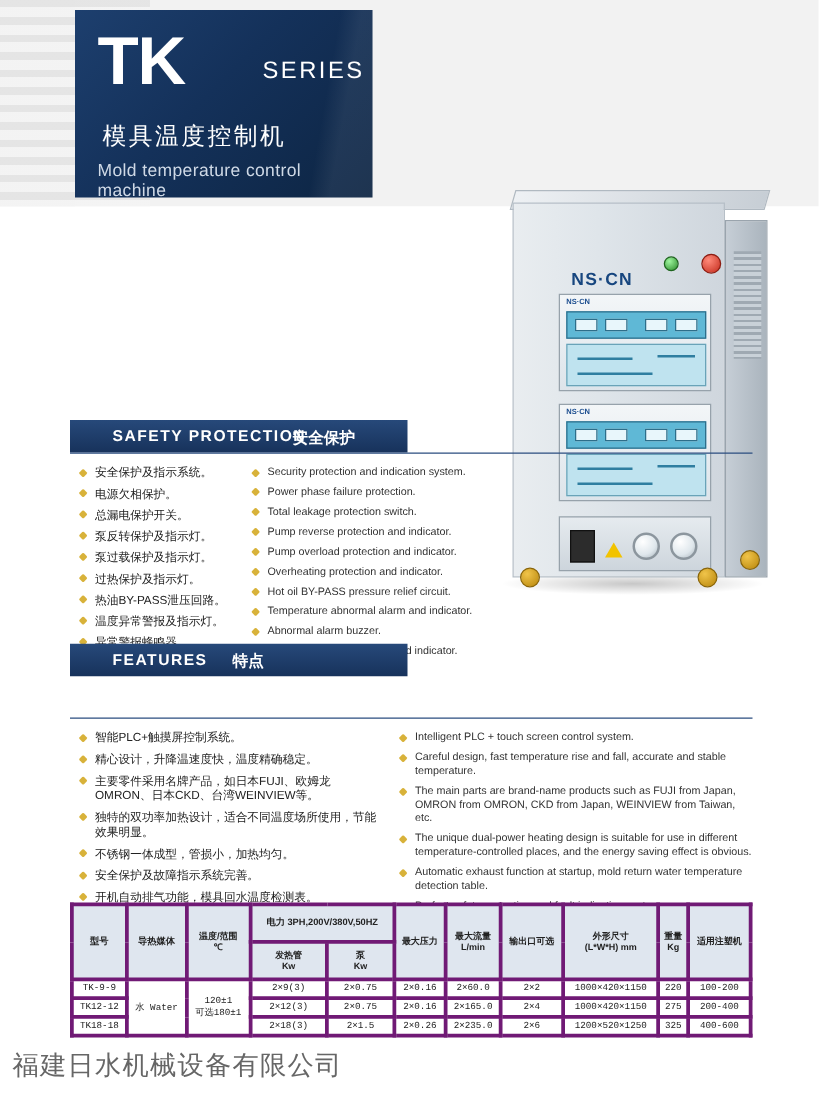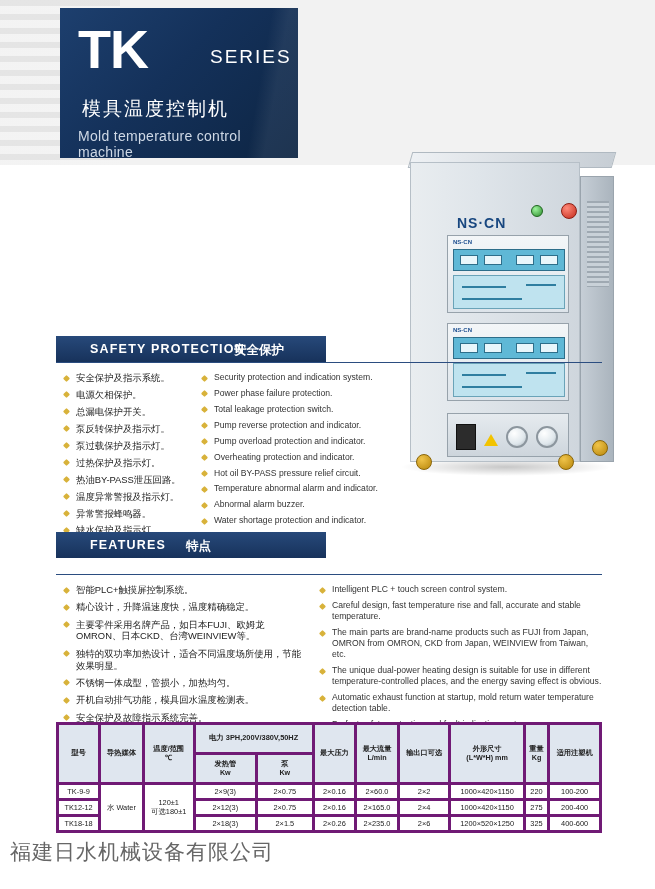--- a/index.html
+++ b/index.html
@@ -192,21 +192,21 @@
     position:absolute; left:56px; top:722px; width:546px;
     border-collapse: collapse; font-size:7.4px; color:#222;
   }
   .spec-table th, .spec-table td{
     border:3px solid #701a75; text-align:center; vertical-align:middle;
     padding:2px 1px;
   }
   .spec-table thead th{
     background:#dfe6ef; font-weight:bold; line-height:1.15; height:30px;
   }
-  .spec-table tbody td{ height:13px; background:#ffffff; }
+  .spec-table tbody td{ height:13px; background:#ffffff;font-family:Liberation Mono, monospace; }
   .th-top{ font-size:7.2px; }
   .th-sub{ font-size:7.2px; }
 
   
   .footer-cn{
     position:absolute; left:10px; top:838px; font-size:21px; color:#666666;
     letter-spacing:1px;
   }
   .corner-gray{
     position:absolute; left:0; top:0; width:60px; height:165px;
@@ -306,34 +306,34 @@
   <div class="bullet-row en">Total leakage protection switch.</div>
   <div class="bullet-row en">Pump reverse protection and indicator.</div>
   <div class="bullet-row en">Pump overload protection and indicator.</div>
   <div class="bullet-row en">Overheating protection and indicator.</div>
   <div class="bullet-row en">Hot oil BY-PASS pressure relief circuit.</div>
   <div class="bullet-row en">Temperature abnormal alarm and indicator.</div>
   <div class="bullet-row en">Abnormal alarm buzzer.</div>
   <div class="bullet-row en">Water shortage protection and indicator.</div>
 </div>
 
-<div class="sec-bar" style="left:56px; top:532px;padding-left:28px;">
+<div class="sec-bar" style="left:56px; top:515px;padding-left:28px;">
   <div class="sec-en">FEATURES</div>
   <div class="sec-cn" style="left:130px;">特点</div>
 </div>
 <div class="sec-underline" style="left:56px; top:574px; width:546px;"></div>
 
 <div class="bullet-col" style="left:62px; top:584px; width:245px;">
   <div class="bullet-row feat-row">智能PLC+触摸屏控制系统。</div>
   <div class="bullet-row feat-row">精心设计，升降温速度快，温度精确稳定。</div>
   <div class="bullet-row feat-row">主要零件采用名牌产品，如日本FUJI、欧姆龙OMRON、日本CKD、台湾WEINVIEW等。</div>
   <div class="bullet-row feat-row">独特的双功率加热设计，适合不同温度场所使用，节能效果明显。</div>
   <div class="bullet-row feat-row">不锈钢一体成型，管损小，加热均匀。</div>
+  <div class="bullet-row feat-row">安全保护及故障指示系统完善。</div>
   <div class="bullet-row feat-row">开机自动排气功能，模具回水温度检测表。</div>
-  <div class="bullet-row feat-row">安全保护及故障指示系统完善。</div>
 </div>
 
 <div class="bullet-col" style="left:318px; top:584px; width:285px;">
   <div class="bullet-row en feat-row">Intelligent PLC + touch screen control system.</div>
   <div class="bullet-row en feat-row">Careful design, fast temperature rise and fall, accurate and stable temperature.</div>
   <div class="bullet-row en feat-row">The main parts are brand-name products such as FUJI from Japan, OMRON from OMRON, CKD from Japan, WEINVIEW from Taiwan, etc.</div>
   <div class="bullet-row en feat-row">The unique dual-power heating design is suitable for use in different temperature-controlled places, and the energy saving effect is obvious.</div>
   <div class="bullet-row en feat-row">Automatic exhaust function at startup, mold return water temperature detection table.</div>
   <div class="bullet-row en feat-row">Perfect safety protection and fault indication system.</div>
 </div>

